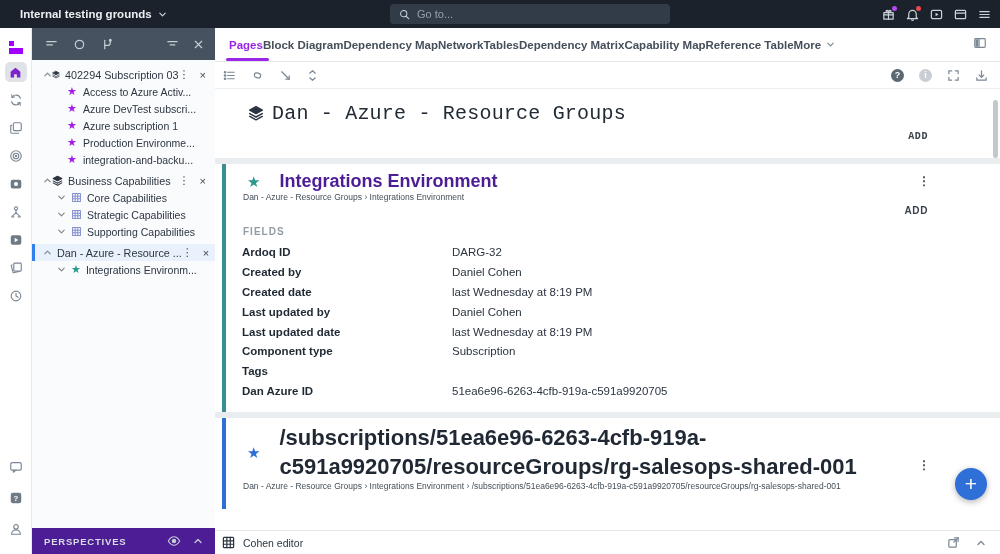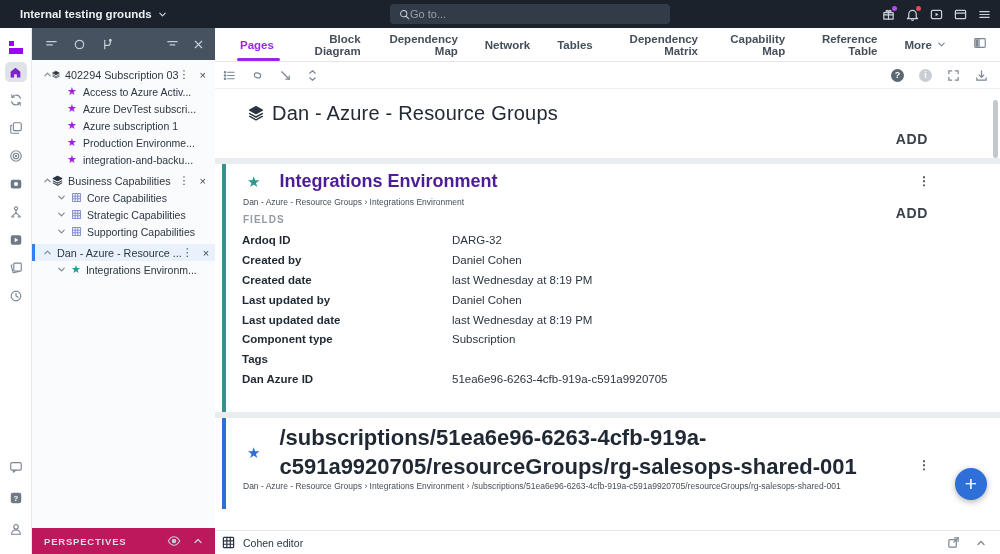--- a/index.html
+++ b/index.html
@@ -1,21 +1,21 @@
 <!DOCTYPE html>
 <html><head>
 <meta charset="utf-8">
 <style>
   * { margin:0; padding:0; box-sizing:border-box; }
   html,body { width:1000px; height:554px; overflow:hidden; font-family:"Liberation Sans",sans-serif; background:#fff; position:relative; }
 
   
   .topbar { position:absolute; top:0; left:0; width:1000px; height:28px; background:#1b222c; display:flex; align-items:center; z-index:30; }
   .org { margin-left:20px; display:flex; align-items:center; gap:6px; color:#eceff2; font-size:11.5px; font-weight:bold; cursor:pointer; }
-  .search { position:absolute; left:390px; top:4px; width:280px; height:20px; background:#313c48; border-radius:4px; display:flex; align-items:center; padding:0 9px; color:#97a1ac; font-size:11px; }
+  .search { position:absolute; left:390px; top:4px; width:280px; height:20px; background:#313c48; border-radius:4px; display:flex; align-items:center; gap:7px; padding:0 9px; color:#97a1ac; font-size:11px; }
   .tb-icons { position:absolute; right:8px; top:0; height:28px; display:flex; align-items:center; gap:9px; }
   .tb-ic { position:relative; width:15px; height:15px; display:flex; align-items:center; justify-content:center; cursor:pointer; }
   .dot { position:absolute; width:5px; height:5px; border-radius:50%; top:-1px; right:-1px; }
   .dot-purple { background:#b44af0; }
   .dot-red { background:#e5484d; }
 
   
   .rail { position:absolute; top:28px; left:0; width:32px; height:526px; background:#fff; border-right:1px solid #e6e9ec; z-index:20; display:flex; flex-direction:column; align-items:center; }
   .logo { margin-top:13px; width:14px; height:13px; position:relative; }
   .logo .sq { position:absolute; left:0; top:0; width:5px; height:5px; background:#a100ff; }
@@ -37,54 +37,54 @@
   .troot .x { margin-left:10px; color:#3c4650; font-size:11px; }
   .trow .caret { flex:0 0 10px; display:flex; align-items:center; justify-content:center; }
   .tchild1 { padding-left:35px; gap:6px; }
   .tchild2 { padding-left:24px; gap:5px; }
   .star { font-size:11px; line-height:1; }
   .star-purple { color:#a31de8; }
   .star-teal { color:#2a9a8f; }
   .star-blue { color:#2e6fd8; }
   .m4 { margin-top:4px; }
   .sel { background:#e9f1fc; border-left:3px solid #2f80ed; padding-left:7px; }
-  .perspectives { position:absolute; bottom:0; left:0; width:183px; height:26px; background:#be185d; display:flex; align-items:center; padding:0 12px; color:#d8dde2; font-size:9.5px; font-weight:bold; letter-spacing:.8px; cursor:pointer; }
+  .perspectives { position:absolute; bottom:0; left:0; width:183px; height:26px; background:#4c1d95; display:flex; align-items:center; padding:0 12px; color:#d8dde2; font-size:9.5px; font-weight:bold; letter-spacing:.8px; cursor:pointer; }
   .perspectives .right { margin-left:auto; display:flex; align-items:center; gap:12px; }
 
   
   .main { position:absolute; top:28px; left:215px; width:785px; height:526px; background:#fff; }
-  .tabbar { height:34px; border-bottom:1px solid #e4e7ea; display:flex; align-items:center; gap:27px; padding-left:25px; background:#fff;text-align:right; }
+  .tabbar { height:34px; border-bottom:1px solid #e4e7ea; display:flex; align-items:center; padding-left:14px; background:#fff; }
   .tab { position:relative; height:100%; display:flex; align-items:center; font-size:11.5px; font-weight:bold; color:#454f5a; cursor:pointer; gap:5px; }
   .tab-active { color:#9a25e8; }
   .tab-active::after { content:""; position:absolute; left:-3px; right:-6px; bottom:0; height:3px; background:#9a25e8; border-radius:2px; }
   .tabbar .panel-ic { margin-left:auto; margin-right:13px; cursor:pointer; }
   .viewbar { height:27px; border-bottom:1px solid #edf0f2; display:flex; align-items:center; padding:0 12px 0 8px; gap:15px; background:#fff; }
   .viewbar .right { margin-left:auto; display:flex; align-items:center; gap:15px; }
   .circ { width:13px; height:13px; border-radius:50%; color:#fff; font-size:9px; font-weight:bold; display:flex; align-items:center; justify-content:center; cursor:pointer; }
   .circ-dark { background:#5b6772; }
   .circ-light { background:#c9ced4; }
 
   .content { position:absolute; top:61px; left:0; width:785px; height:420px; background:#fff; overflow:hidden; }
   .divider { height:6px; background:#e9edf0; }
 
-  .sec1 { height:69px; position:relative; padding-top:10px; }
+  .sec1 { height:69px; position:relative; padding-top:10px;font-family:Liberation Mono, monospace; }
   .sec1 .title-row { display:flex; align-items:center; gap:8px; padding-left:33px; height:28px; }
   .page-title { font-size:20px; color:#222b35; font-weight:500; letter-spacing:.2px; }
-  .add-btn { position:absolute; right:72px; font-size:14px; font-weight:bold; letter-spacing:.6px; color:#39424c; cursor:pointer; }
+  .add-btn { position:absolute; right:72px; font-size:10px; font-weight:bold; letter-spacing:.6px; color:#39424c; cursor:pointer; }
   .sec1 .add-btn { top:42px; }
 
   .sec2 { margin-left:7px; border-left:4px solid #37918f; height:248px; position:relative; padding-top:6px; }
   .sec-head { display:flex; align-items:center; gap:19px; padding-left:21px; height:22px; }
   .sec-head .star { font-size:15px; }
   .sec2-title { font-size:18px; font-weight:bold; color:#4c1d95; }
   .kebab-btn { position:absolute; right:70px; color:#3c4650; font-size:12px; font-weight:bold; cursor:pointer; }
   .sec2 .kebab-btn { top:10px; }
-  .crumb { padding-left:17px; font-size:8.5px; color:#454e58; margin-top:5px; white-space:nowrap; overflow:hidden; }
+  .crumb { padding-left:17px; font-size:8.5px; color:#454e58; white-space:nowrap; overflow:hidden; }
   .sec2 .add-btn { top:41px; }
-  .fields-heading { padding-left:17px; margin-top:7px; font-size:10px; color:#939ba4; letter-spacing:1px; font-weight:bold; }
+  .fields-heading { padding-left:17px; margin-top:24px; font-size:10px; color:#939ba4; letter-spacing:1px; font-weight:bold; }
   .frows { margin-top:5px; }
   .frow { display:flex; align-items:center; height:19.9px; padding-left:16px; font-size:11.5px; }
   .frow .fl { width:210px; font-weight:bold; color:#1f2933; }
   .frow .fv { color:#2b3440; }
   .fv-link { color:#4596e0; cursor:pointer; }
 
   .sec3 { margin-left:7px; border-left:4px solid #2e6fd8; height:102px; position:relative; padding-top:5px; }
   .sec3 .head { display:flex; align-items:center; gap:19px; padding-left:21px; }
   .sec3 .star { font-size:15px; }
   .res-title { font-size:22px; font-weight:bold; color:#1f2833; line-height:29px; max-width:650px; overflow-wrap:break-word; word-wrap:break-word; }

